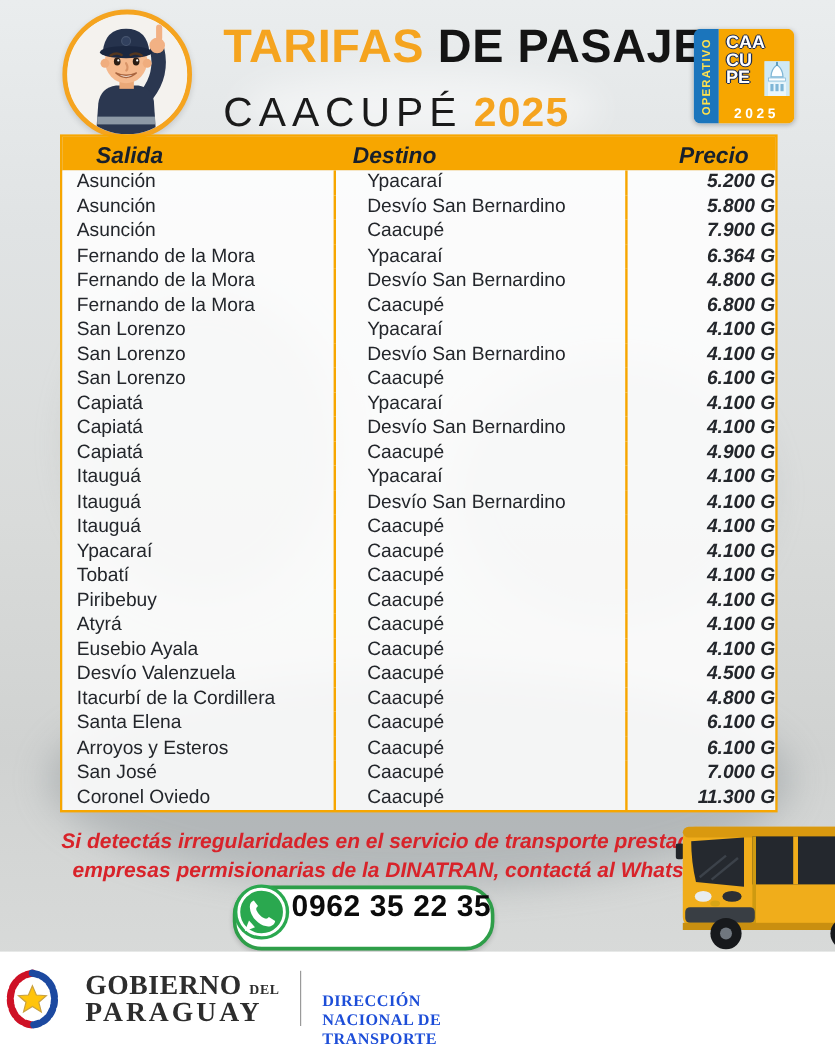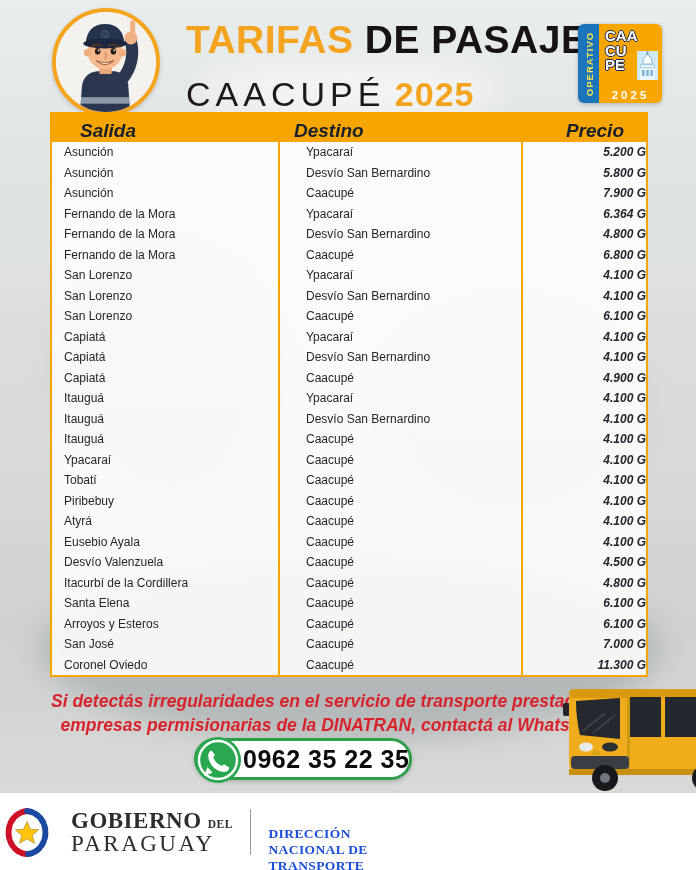--- a/index.html
+++ b/index.html
@@ -41,44 +41,44 @@
     font-weight:700;font-size:11.5px;letter-spacing:3px;}
 
   
   .fare-table{position:absolute;left:50px;top:112px;width:598px;border:2px solid var(--orange);}
   .thead{display:flex;background:var(--orange);height:28px;align-items:flex-end;
     font-style:italic;font-weight:700;font-size:19px;color:#18202c;}
   .thead .h1{width:228px;padding-left:28px;}
   .thead .h2{width:243px;padding-left:14px;}
   .thead .h3{flex:1;text-align:right;padding-right:22px;}
   .tbody{background:rgba(255,255,255,.86);}
-  .trow{display:flex;height:20.5px;font-size:12px;font-weight:500;color:#23262b;}
+  .trow{display:flex;height:20.5px;font-size:16px;font-weight:500;color:#23262b;}
   .trow>div{display:flex;align-items:center;height:100%;overflow:hidden;white-space:nowrap;}
   .trow .c1{width:228px;padding-left:12px;border-right:2px solid var(--orange);}
   .trow .c2{width:243px;padding-left:26px;border-right:2px solid var(--orange);}
   .trow .c3{flex:1;justify-content:flex-end;padding-right:0;font-weight:700;font-style:italic;}
 
   
   .notice{position:absolute;left:28px;top:689px;width:614px;text-align:center;color:var(--red);
     font-style:italic;font-weight:700;font-size:17.5px;line-height:1.38;}
-  .wa-pill{position:absolute;left:194px;top:738px;width:218px;height:42px;background:#fff;
-    border:3px solid #2E9E49;border-radius:24px;display:flex;align-items:center;box-shadow:0 2px 4px rgba(0,0,0,.18);}
+  .wa-pill{position:absolute;left:194px;top:738px;width:218px;height:54px;background:#fff;
+    border:3px solid #2E9E49;border-radius:24px;display:flex;align-items:flex-start;box-shadow:0 2px 4px rgba(0,0,0,.18);}
   .wa-icon{position:absolute;left:-4px;top:-6px;width:50px;height:50px;}
   .wa-number{margin-left:46px;font-size:25px;font-weight:800;color:#0b0b0b;letter-spacing:.5px;white-space:nowrap;}
 
   .bus{position:absolute;left:563px;top:681px;width:180px;height:112px;}
 
   
   .footer{position:absolute;left:0;bottom:0;width:696px;height:77px;background:#fff;
     display:flex;align-items:center;justify-content:flex-start;gap:17px;}
   .emblem{width:54px;height:54px;flex:0 0 auto;}
   .gov{font-family:"Liberation Serif",serif;color:#2d2d2d;line-height:1.0;white-space:nowrap;}
   .gov .g1{font-size:23px;font-weight:700;letter-spacing:.5px;}
   .gov .g1 small{font-size:11.5px;font-weight:700;}
-  .gov .g2{font-size:23px;font-weight:400;letter-spacing:2.5px;}
+  .gov .g2{font-size:23px;font-weight:700;letter-spacing:2.5px;}
   .vdiv{width:1.5px;height:46px;background:#9a9a9a;}
   .dir{font-family:"Liberation Serif",serif;color:#1d4ed8;font-size:13.5px;font-weight:700;
     line-height:1.18;letter-spacing:.4px;white-space:nowrap;margin-top:37px;}
 </style>
 </head>
 <body>
 
 <div class="poster">
 
   <div class="blob b1"></div>

